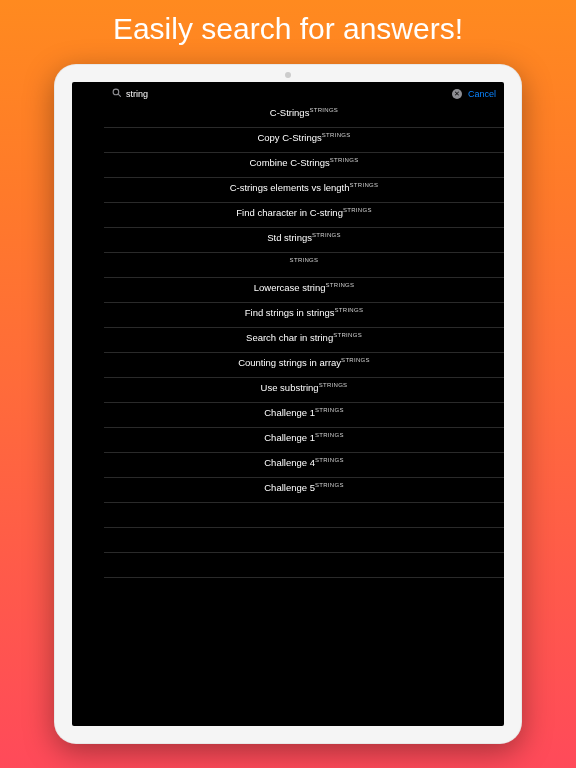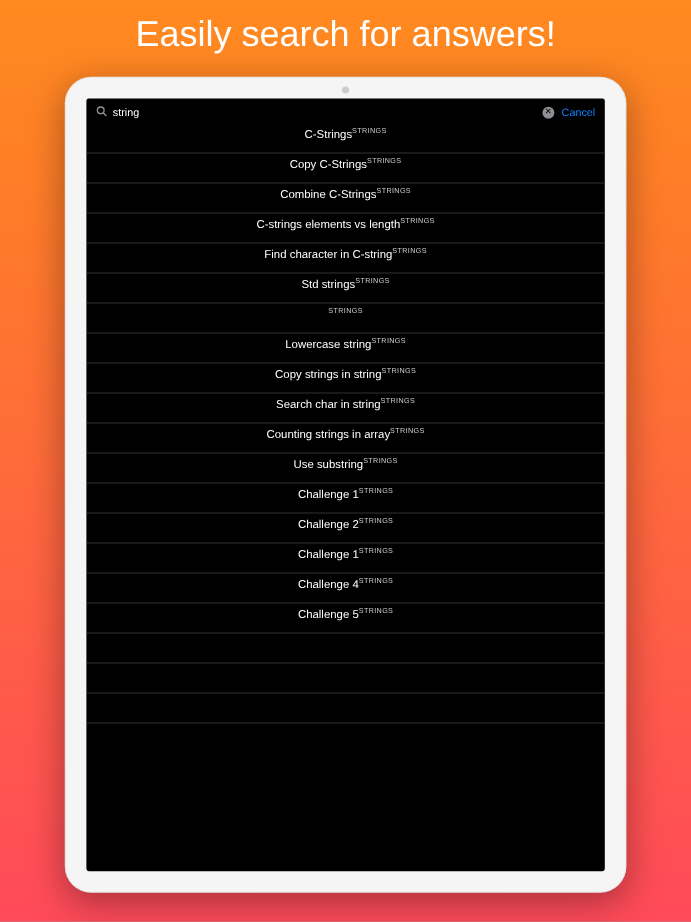--- a/index.html
+++ b/index.html
@@ -40,20 +40,21 @@
   border-radius: 50%;
 }
 .screen {
   width: 100%;
   height: 100%;
   background: #000;
   border-radius: 2px;
   overflow: hidden;
   display: flex;
   flex-direction: column;
+  padding-left: 32px;
 }
 .search-bar {
   display: flex;
   align-items: center;
   padding: 6px 8px 4px 8px;
   gap: 6px;
 }
 .search-field {
   flex: 1;
   display: flex;
@@ -163,41 +164,37 @@
           <div class="row-sub">STRINGS</div>
         </div>
         <div class="row">
           <div class="row-sub">STRINGS</div>
         </div>
         <div class="row">
           <div class="row-title">Lowercase string</div>
           <div class="row-sub">STRINGS</div>
         </div>
         <div class="row">
-          <div class="row-title">Copy strings in string</div>
+          <div class="row-title">Find strings in strings</div>
           <div class="row-sub">STRINGS</div>
         </div>
         <div class="row">
           <div class="row-title">Search char in string</div>
           <div class="row-sub">STRINGS</div>
         </div>
         <div class="row">
           <div class="row-title">Counting strings in array</div>
           <div class="row-sub">STRINGS</div>
         </div>
         <div class="row">
           <div class="row-title">Use substring</div>
           <div class="row-sub">STRINGS</div>
         </div>
         <div class="row">
           <div class="row-title">Challenge 1</div>
-          <div class="row-sub">STRINGS</div>
-        </div>
-        <div class="row">
-          <div class="row-title">Challenge 2</div>
           <div class="row-sub">STRINGS</div>
         </div>
         <div class="row">
           <div class="row-title">Challenge 1</div>
           <div class="row-sub">STRINGS</div>
         </div>
         <div class="row">
           <div class="row-title">Challenge 4</div>
           <div class="row-sub">STRINGS</div>
         </div>

